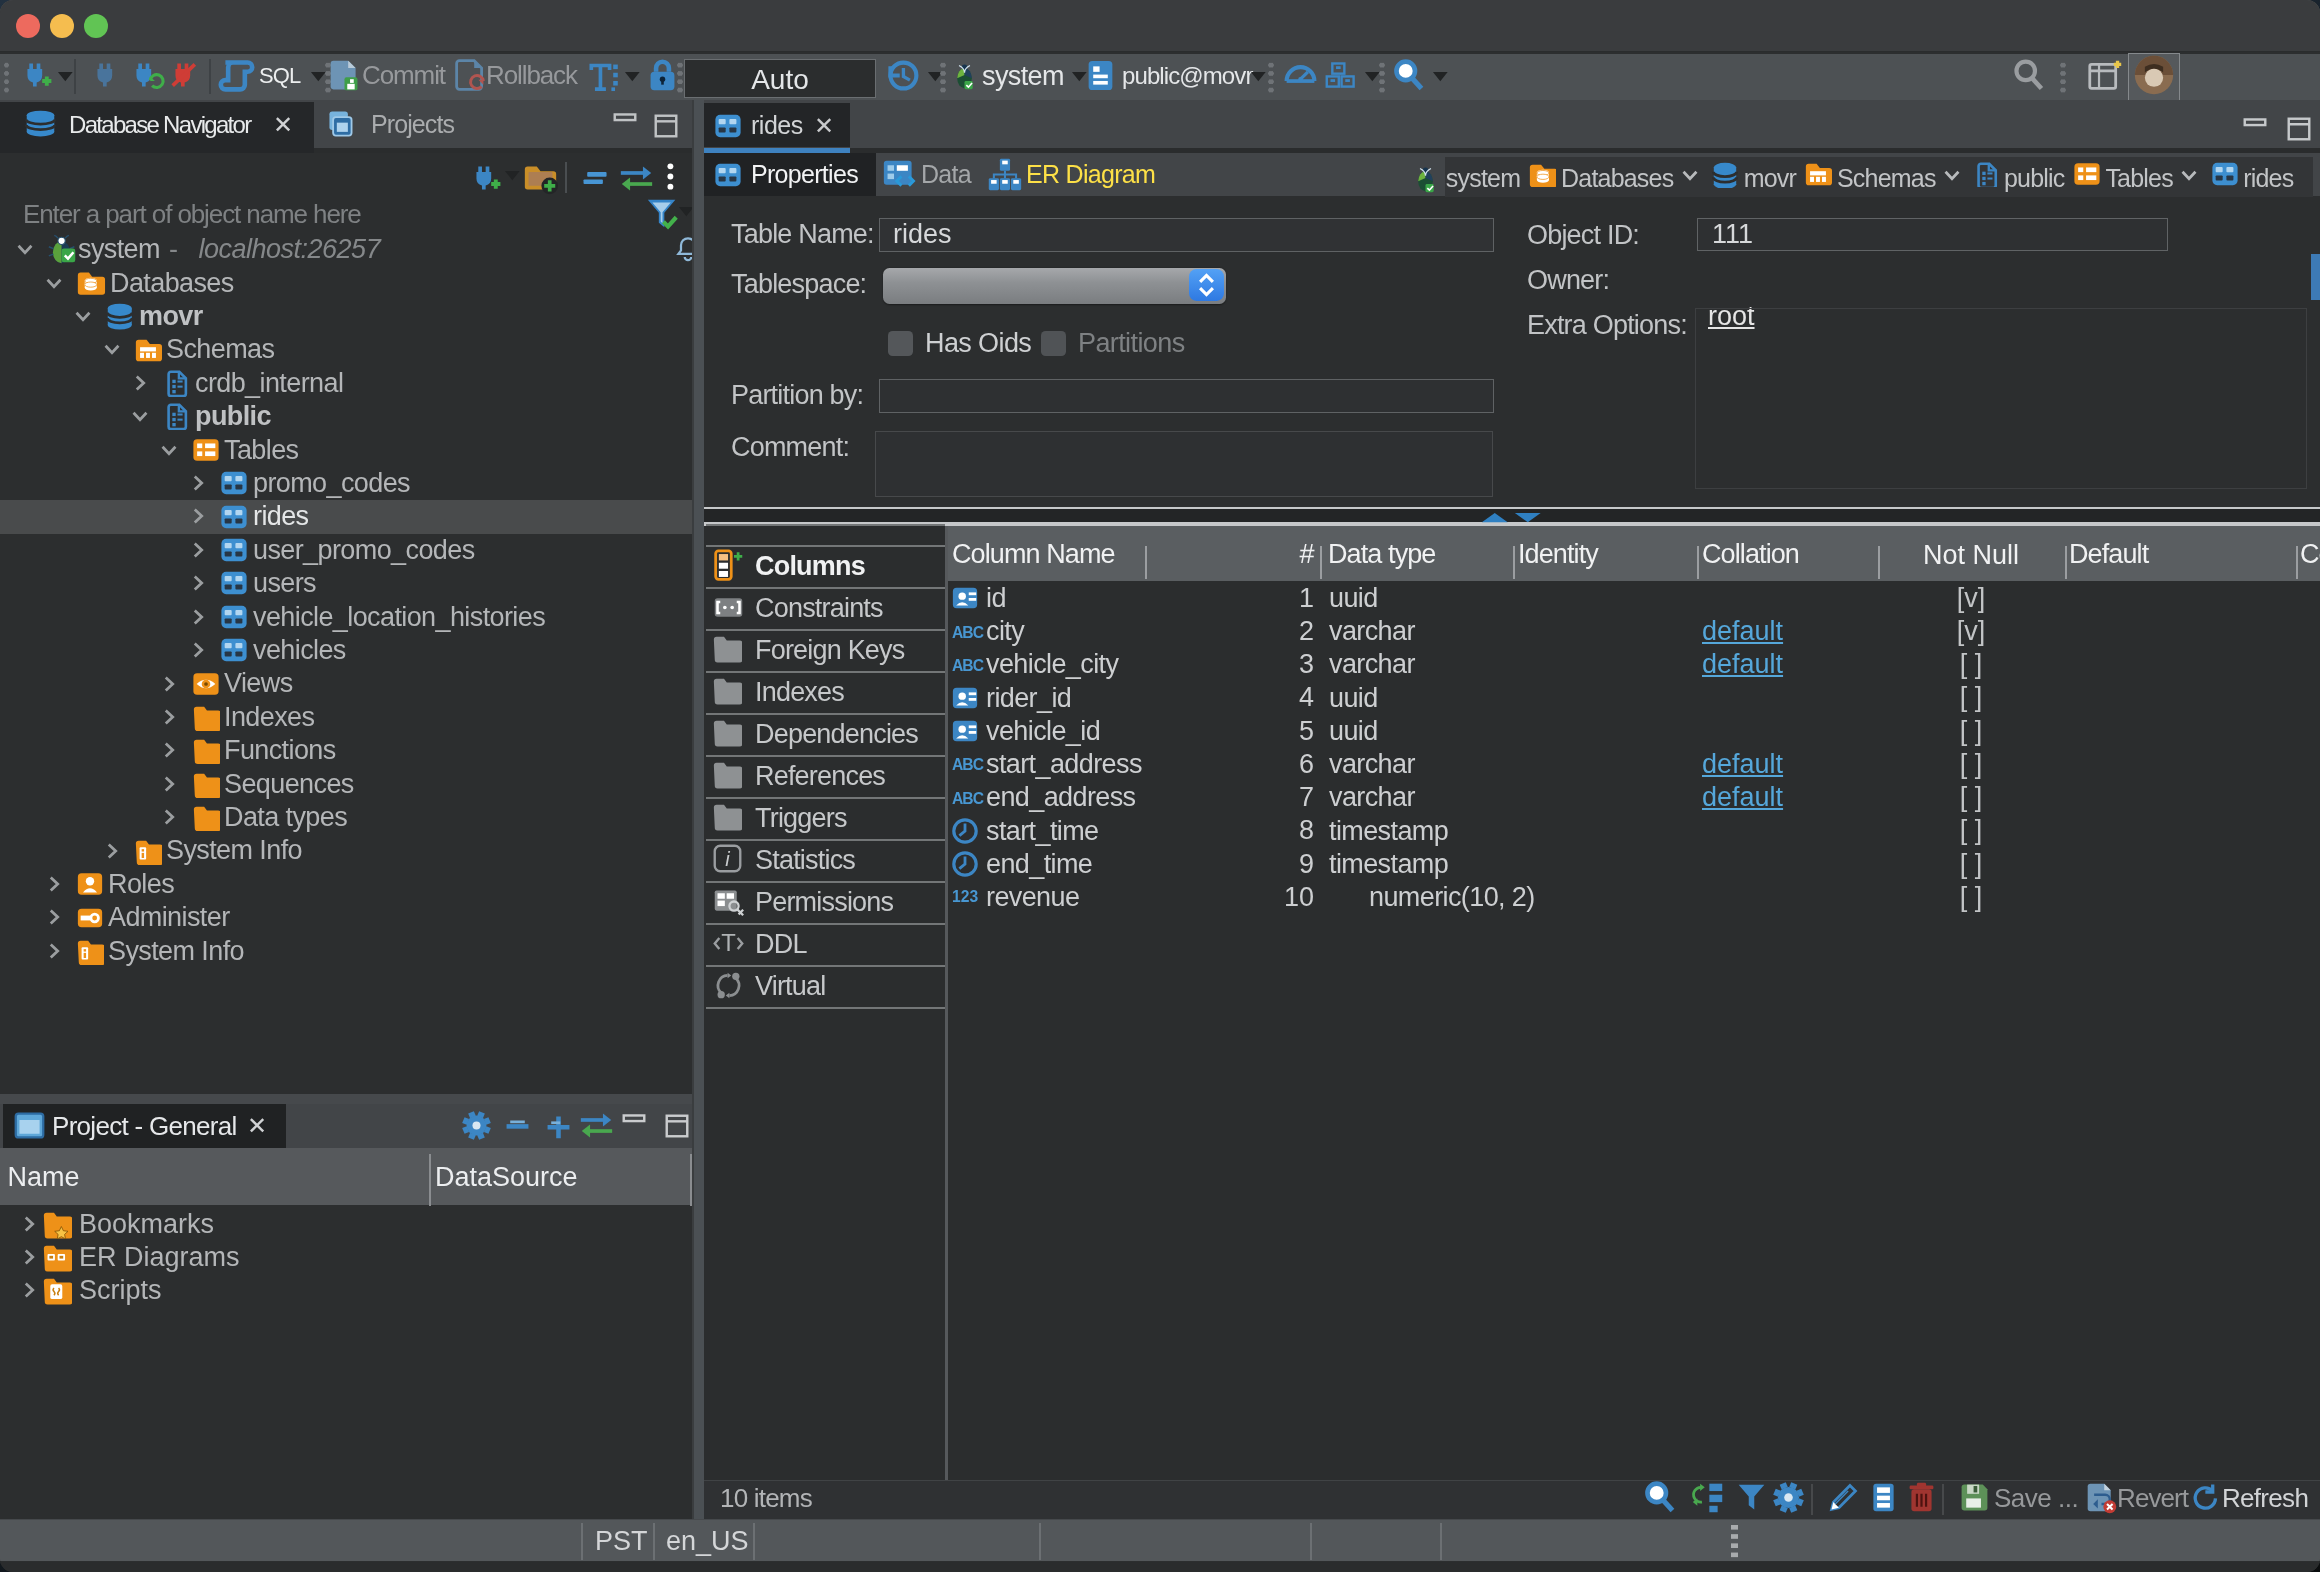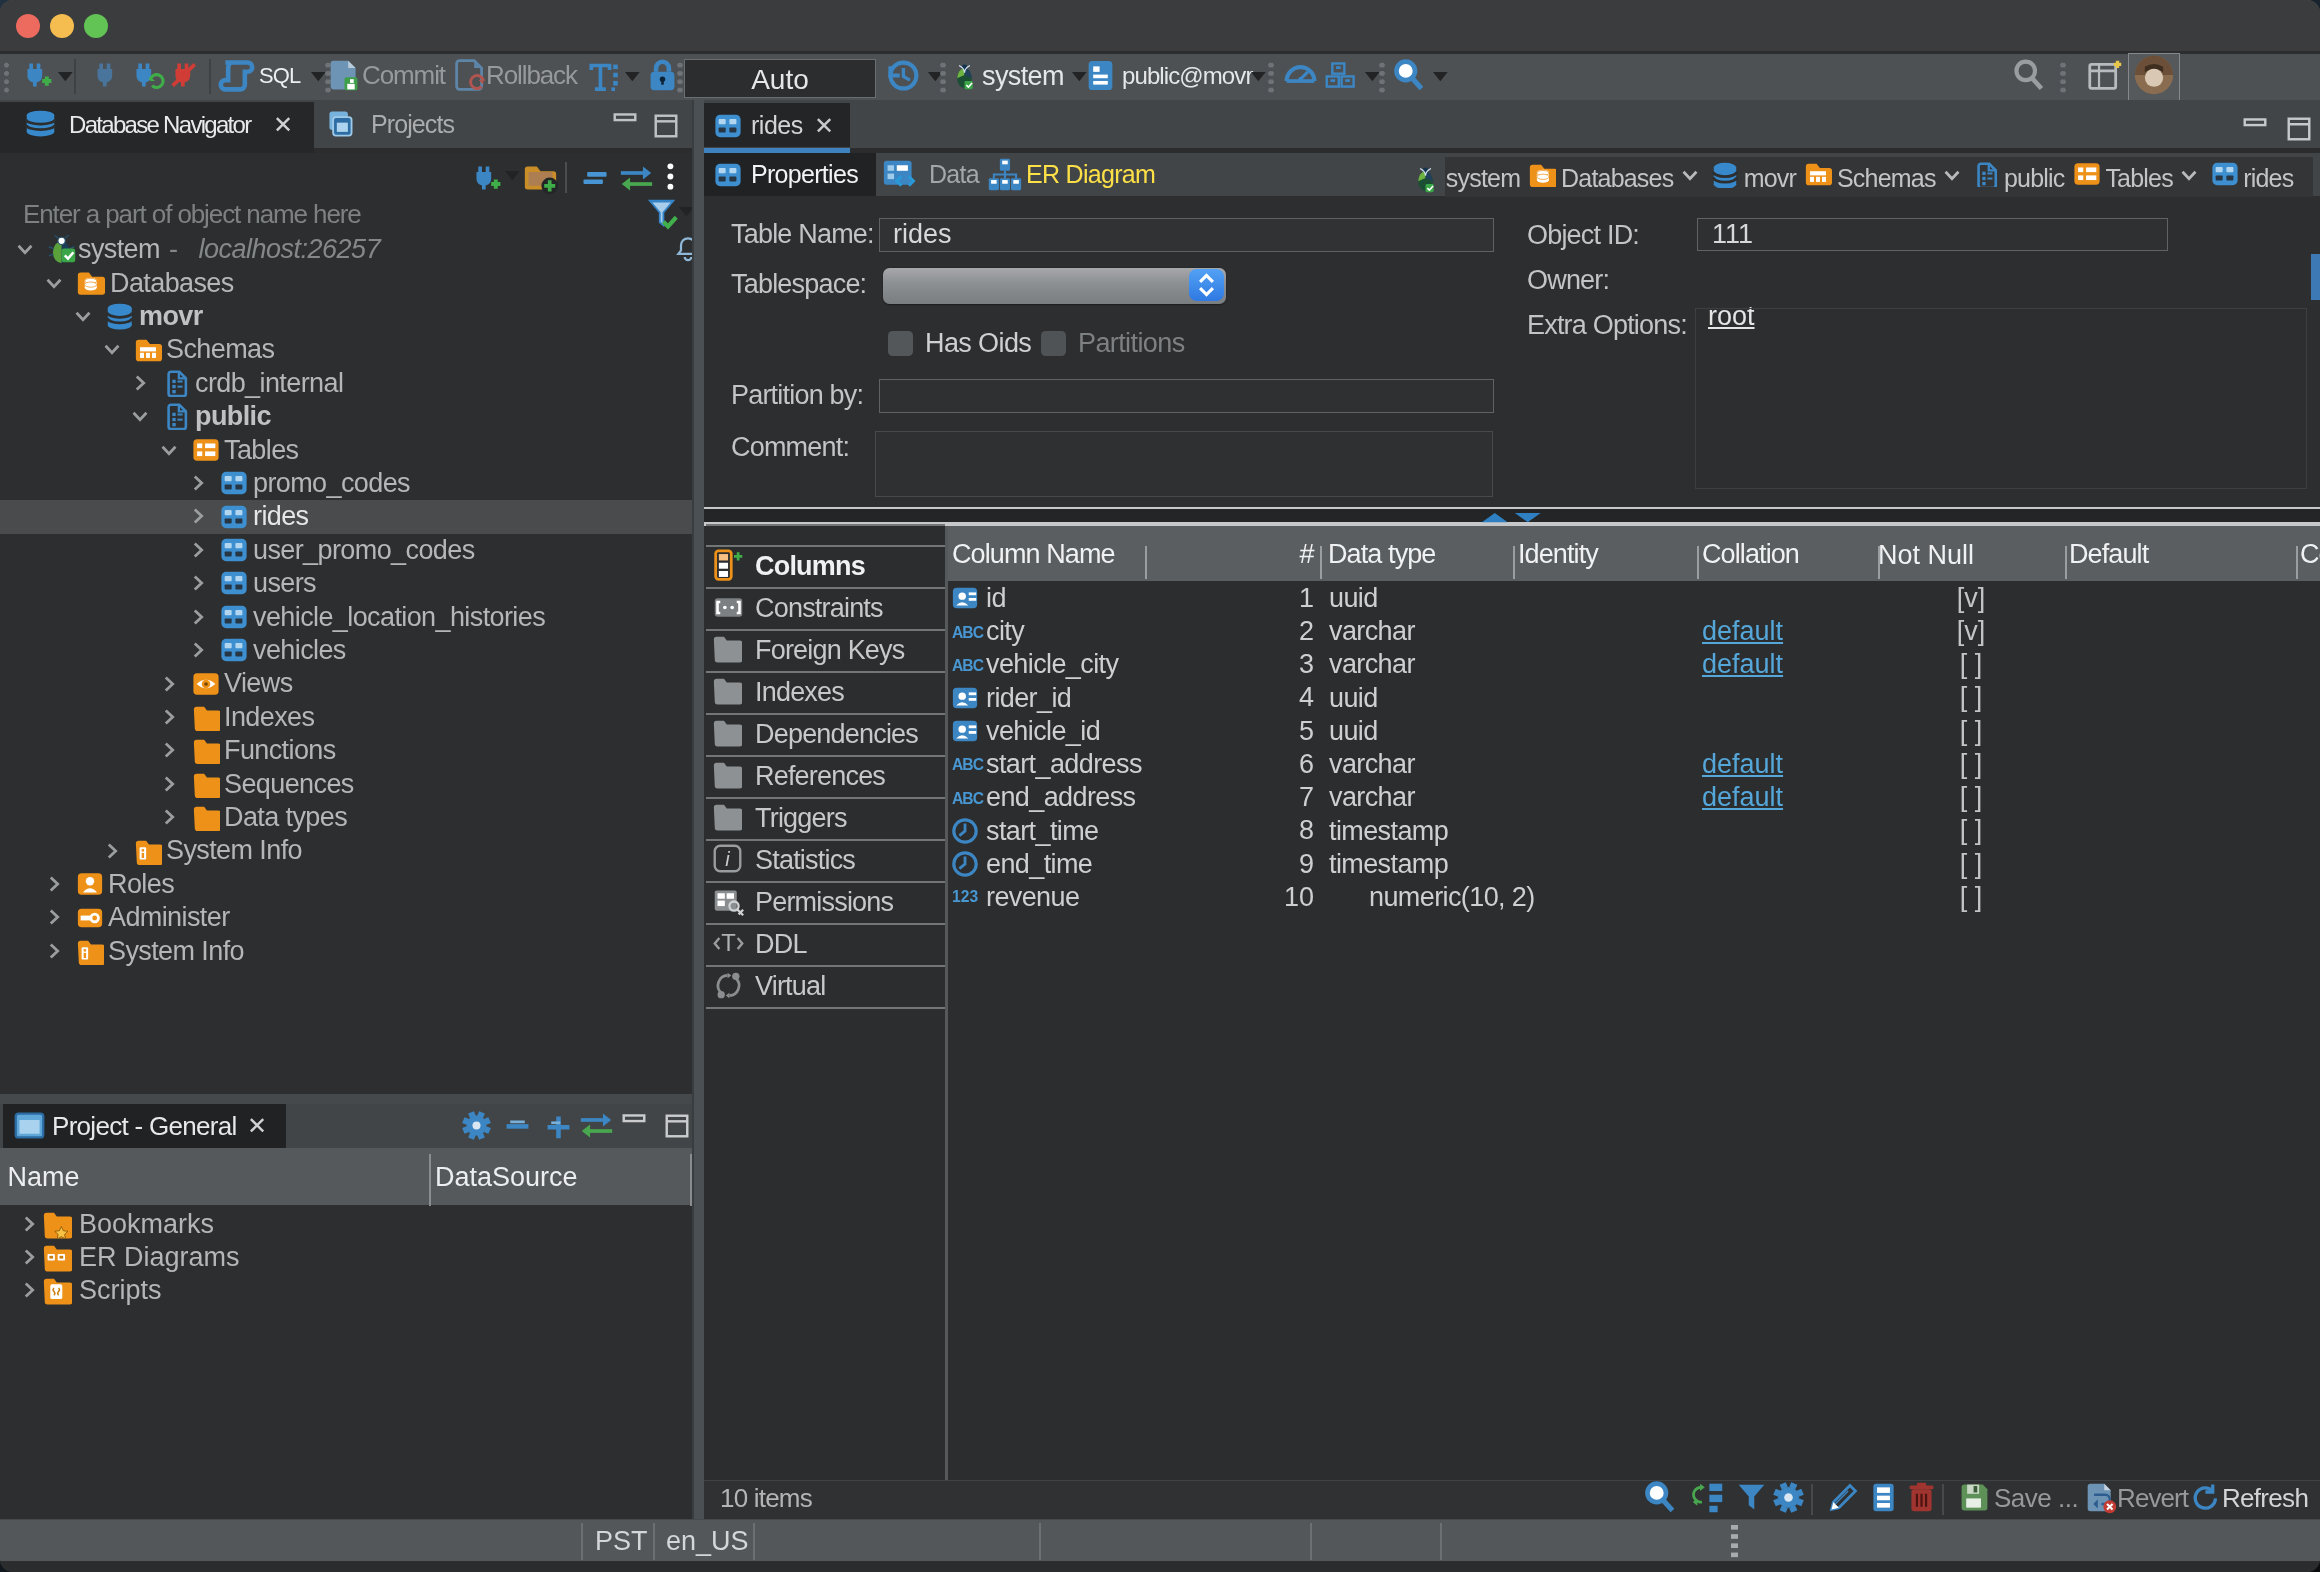--- a/index.html
+++ b/index.html
@@ -563,21 +563,21 @@
         <rect x="16.5" y="16.5" width="7.5" height="5.5" rx="1" fill="#273645"></rect>
       </svg></div>
 <div style="position:absolute;left:751px;top:156px;font-size:25px;color:#f2f3f4;font-weight:400;line-height:37px;white-space:nowrap;letter-spacing:-0.7px;">Properties</div>
 <div style="position:absolute;left:882px;top:156px;"><svg width="37" height="37" viewBox="0 0 40 40" style="">
         <rect x="2" y="5" width="30" height="26" rx="3" fill="#3c86c4"></rect>
 <rect x="6" y="10" width="7" height="6" fill="#9fccea"></rect>
         <rect x="16" y="10" width="12" height="6" fill="#fff"></rect>
 <rect x="6" y="19" width="7" height="6" fill="#9fccea"></rect>
 <path d="M22 22 l-5 5 5 5 M30 22 l5 5 -5 5" stroke="#2a99d8" stroke-width="3.2" fill="none" transform="translate(-1,0)"></path>
       </svg></div>
-<div style="position:absolute;left:921px;top:156px;font-size:25px;color:#a4a7a9;font-weight:400;line-height:37px;white-space:nowrap;letter-spacing:-0.7px;margin-left:8px;">Data</div>
+<div style="position:absolute;left:921px;top:156px;font-size:25px;color:#a4a7a9;font-weight:400;line-height:37px;white-space:nowrap;letter-spacing:-0.7px;">Data</div>
 <div style="position:absolute;left:986px;top:156px;"><svg width="37" height="37" viewBox="0 0 40 40" style="">
         <rect x="15" y="3" width="11" height="13" rx="1.5" fill="#3c86c4"></rect>
         <rect x="17.5" y="5" width="6" height="4" fill="#fff"></rect>
 <rect x="3" y="24" width="11" height="13" rx="1.5" fill="#3c86c4"></rect>
         <rect x="5.5" y="26" width="6" height="4" fill="#fff"></rect>
 <rect x="15" y="24" width="11" height="13" rx="1.5" fill="#3c86c4"></rect>
         <rect x="17.5" y="26" width="6" height="4" fill="#fff"></rect>
 <rect x="27" y="24" width="11" height="13" rx="1.5" fill="#3c86c4"></rect>
         <rect x="29.5" y="26" width="6" height="4" fill="#fff"></rect>
 <path d="M20.5 16 v4 M8.5 24 v-4 h24 v4 M20.5 20 v4" stroke="#3c86c4" stroke-width="2.2" fill="none"></path>
@@ -751,21 +751,21 @@
       </svg></div>
 <div style="position:absolute;left:755px;top:966px;font-size:27px;color:#c6c8ca;font-weight:400;line-height:40px;white-space:nowrap;letter-spacing:-0.8px;">Virtual</div>
 <div style="position:absolute;left:706px;top:1007px;width:239px;height:1.8px;background:#737677;"></div>
 <div style="position:absolute;left:945px;top:526px;width:2.8px;height:954px;background:#56595c;"></div>
 <div style="position:absolute;left:948px;top:526px;width:1372px;height:55px;background:#5a5e61;"></div>
 <div style="position:absolute;left:952px;top:534px;font-size:27px;color:#f0f1f2;font-weight:400;line-height:40px;white-space:nowrap;letter-spacing:-0.9px;">Column Name</div>
 <div style="position:absolute;left:1298px;top:534px;font-size:27px;color:#f0f1f2;font-weight:400;line-height:40px;white-space:nowrap;text-align:right;width:16.6px;">#</div>
 <div style="position:absolute;left:1328px;top:534px;font-size:27px;color:#f0f1f2;font-weight:400;line-height:40px;white-space:nowrap;letter-spacing:-0.9px;">Data type</div>
 <div style="position:absolute;left:1518px;top:534px;font-size:27px;color:#f0f1f2;font-weight:400;line-height:40px;white-space:nowrap;letter-spacing:-0.9px;">Identity</div>
 <div style="position:absolute;left:1702px;top:534px;font-size:27px;color:#f0f1f2;font-weight:400;line-height:40px;white-space:nowrap;letter-spacing:-0.9px;">Collation</div>
-<div style="position:absolute;left:1878px;top:540px;width:186px;height:28px;font-size:27px;color:#f0f1f2;">Not Null</div>
+<div style="position:absolute;left:1878px;top:540px;width:186px;height:28px;font-size:27px;color:#f0f1f2;text-align:center;">Not Null</div>
 <div style="position:absolute;left:2069px;top:534px;font-size:27px;color:#f0f1f2;font-weight:400;line-height:40px;white-space:nowrap;letter-spacing:-0.9px;">Default</div>
 <div style="position:absolute;left:2300px;top:534px;font-size:27px;color:#f0f1f2;font-weight:400;line-height:40px;white-space:nowrap;letter-spacing:-0.9px;">Comm</div>
 <div style="position:absolute;left:1145px;top:546px;width:1.8px;height:33px;background:#9b9ea1;"></div>
 <div style="position:absolute;left:1320px;top:546px;width:1.8px;height:33px;background:#9b9ea1;"></div>
 <div style="position:absolute;left:1513px;top:546px;width:1.8px;height:33px;background:#9b9ea1;"></div>
 <div style="position:absolute;left:1697px;top:546px;width:1.8px;height:33px;background:#9b9ea1;"></div>
 <div style="position:absolute;left:1878px;top:546px;width:1.8px;height:33px;background:#9b9ea1;"></div>
 <div style="position:absolute;left:2065px;top:546px;width:1.8px;height:33px;background:#9b9ea1;"></div>
 <div style="position:absolute;left:2296px;top:546px;width:1.8px;height:33px;background:#9b9ea1;"></div>
 <div style="position:absolute;left:951px;top:584px;"><svg width="28" height="28" viewBox="0 0 30 30" style="">

